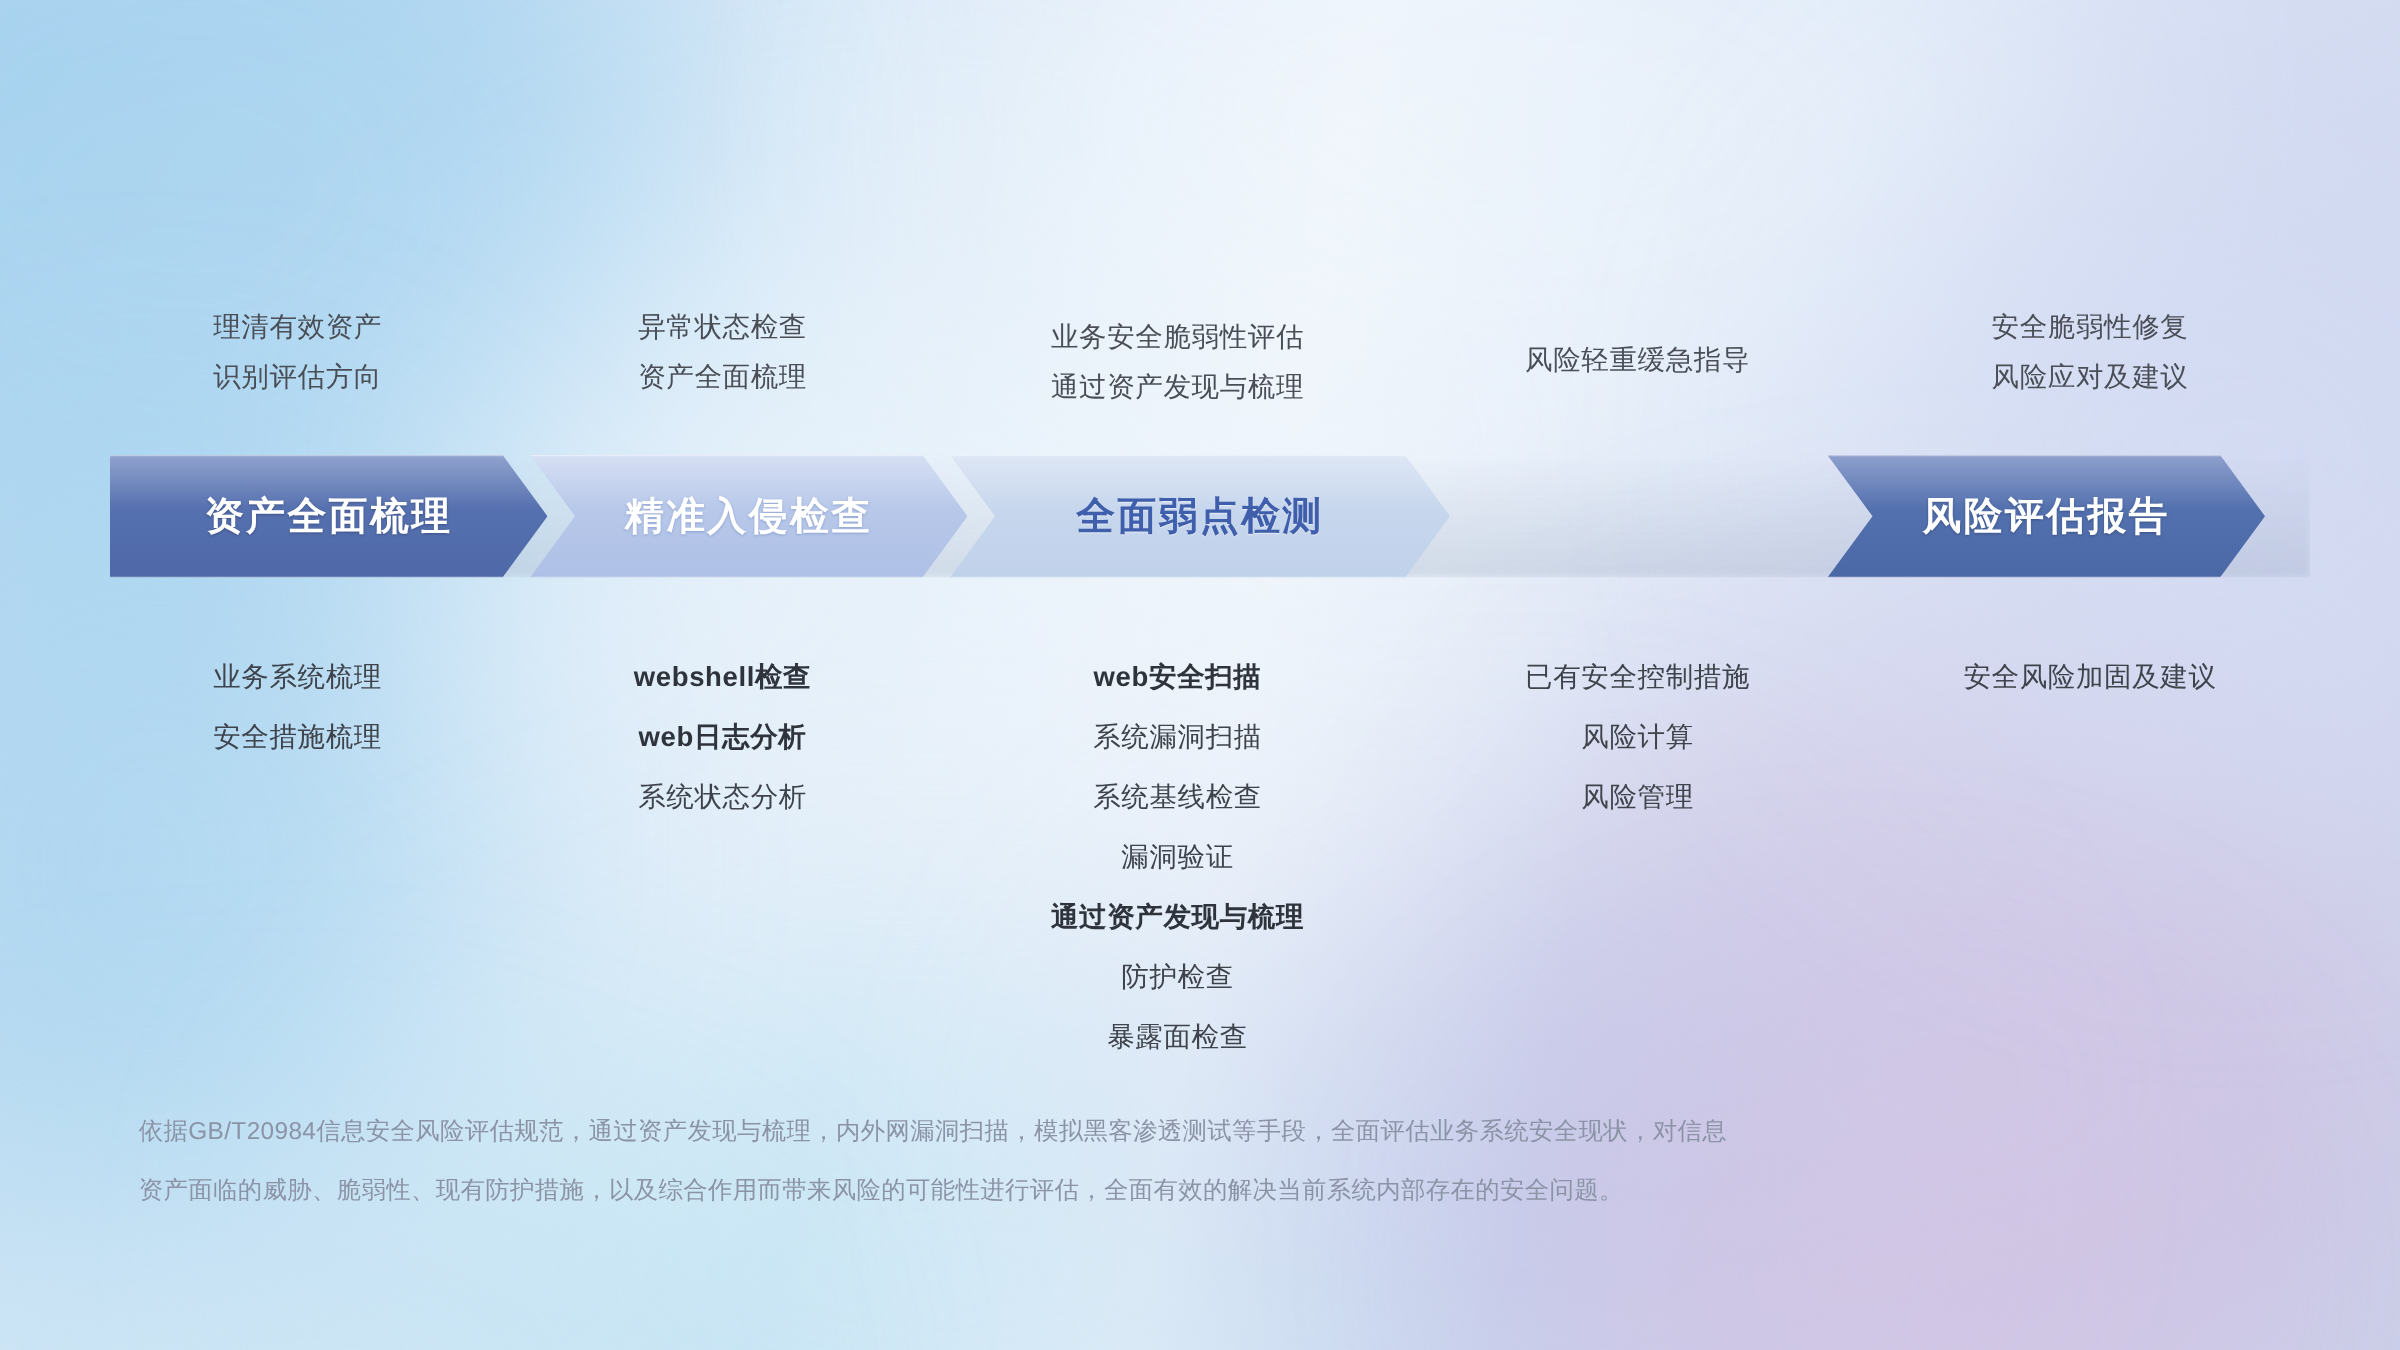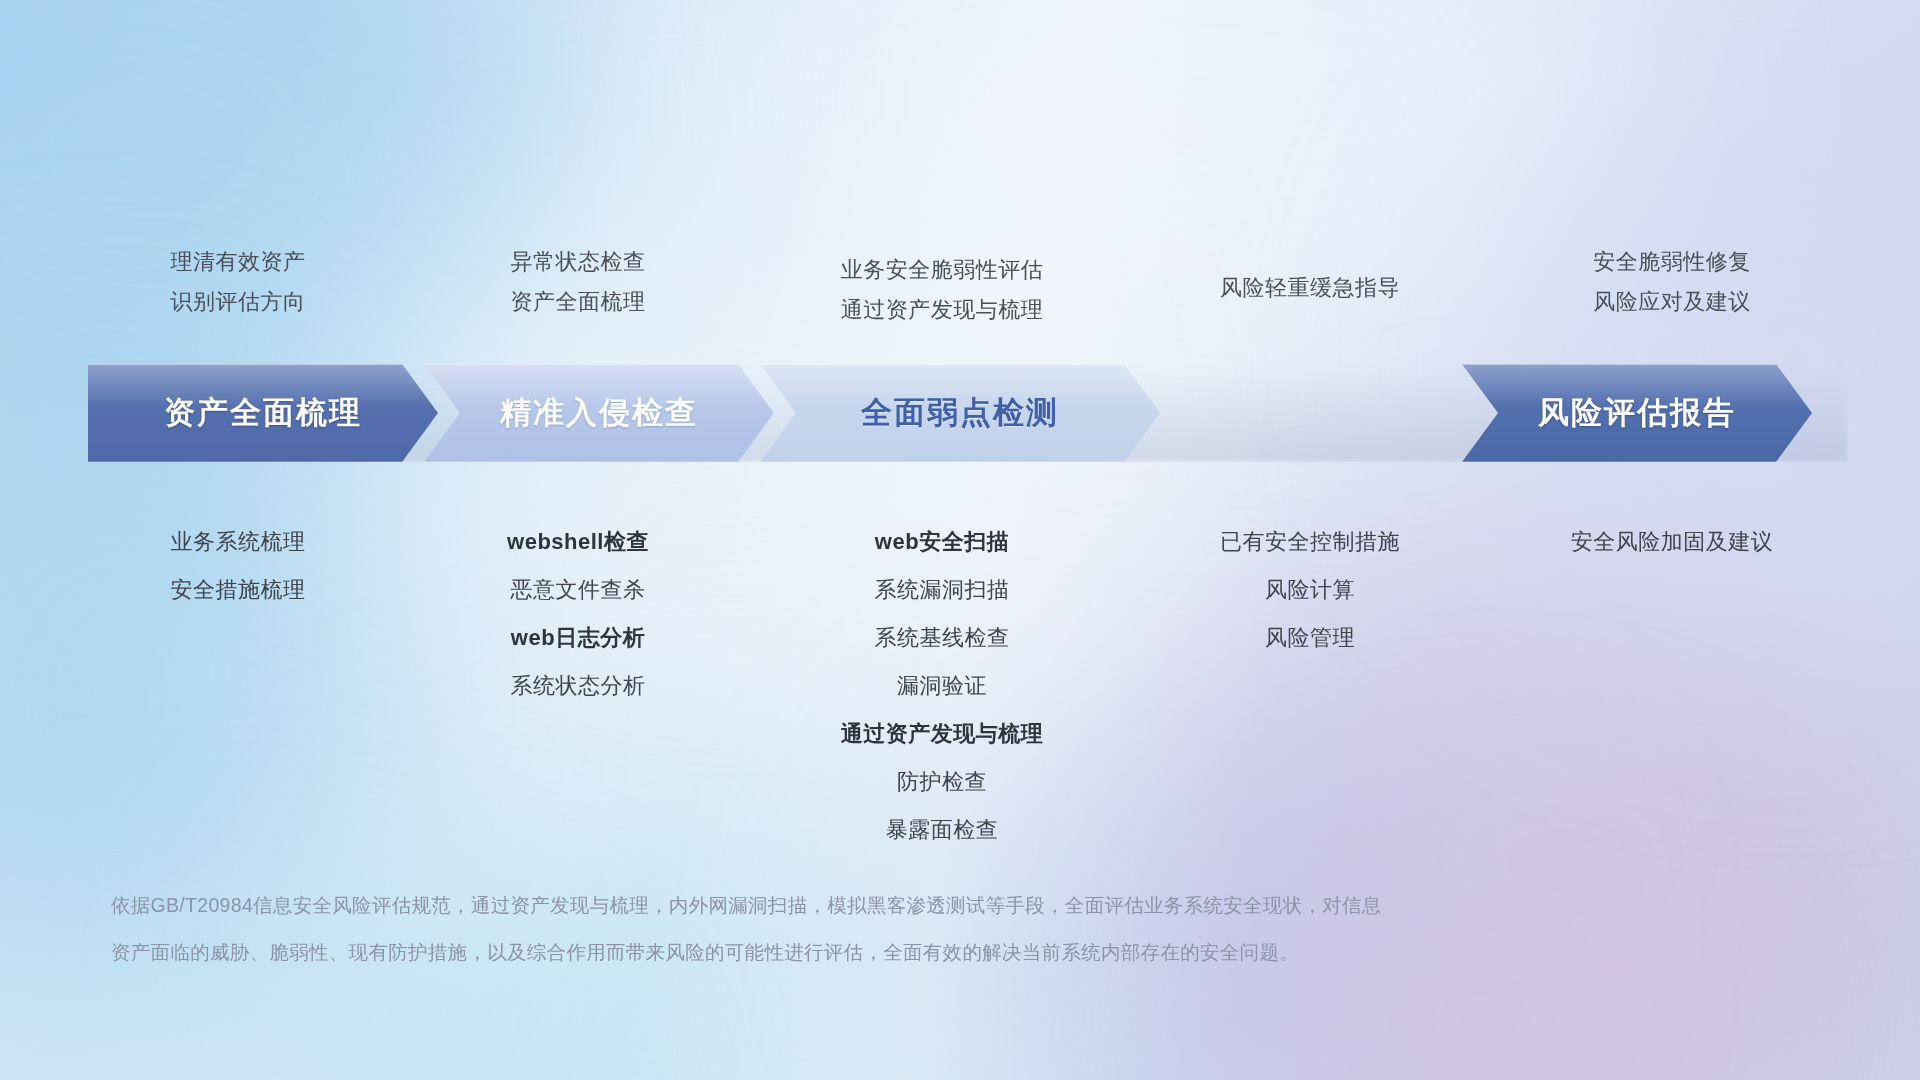--- a/index.html
+++ b/index.html
@@ -167,21 +167,20 @@
       </div>
     </div>
 
   <div id="bottom-cols">
       <div class="col" style="left: -62px; top: 518px; width: 600px;">
         <div class="bottext">业务系统梳理</div>
         <div class="bottext">安全措施梳理</div>
       </div>
       <div class="col" style="left: 278px; top: 518px; width: 600px;">
         <div class="bottext em">webshell检查</div>
-        <div class="bottext">恶意文件查杀</div>
         <div class="bottext em">web日志分析</div>
         <div class="bottext">系统状态分析</div>
       </div>
       <div class="col" style="left: 642px; top: 518px; width: 600px;">
         <div class="bottext em">web安全扫描</div>
         <div class="bottext">系统漏洞扫描</div>
         <div class="bottext">系统基线检查</div>
         <div class="bottext">漏洞验证</div>
         <div class="bottext em">通过资产发现与梳理</div>
         <div class="bottext">防护检查</div>

